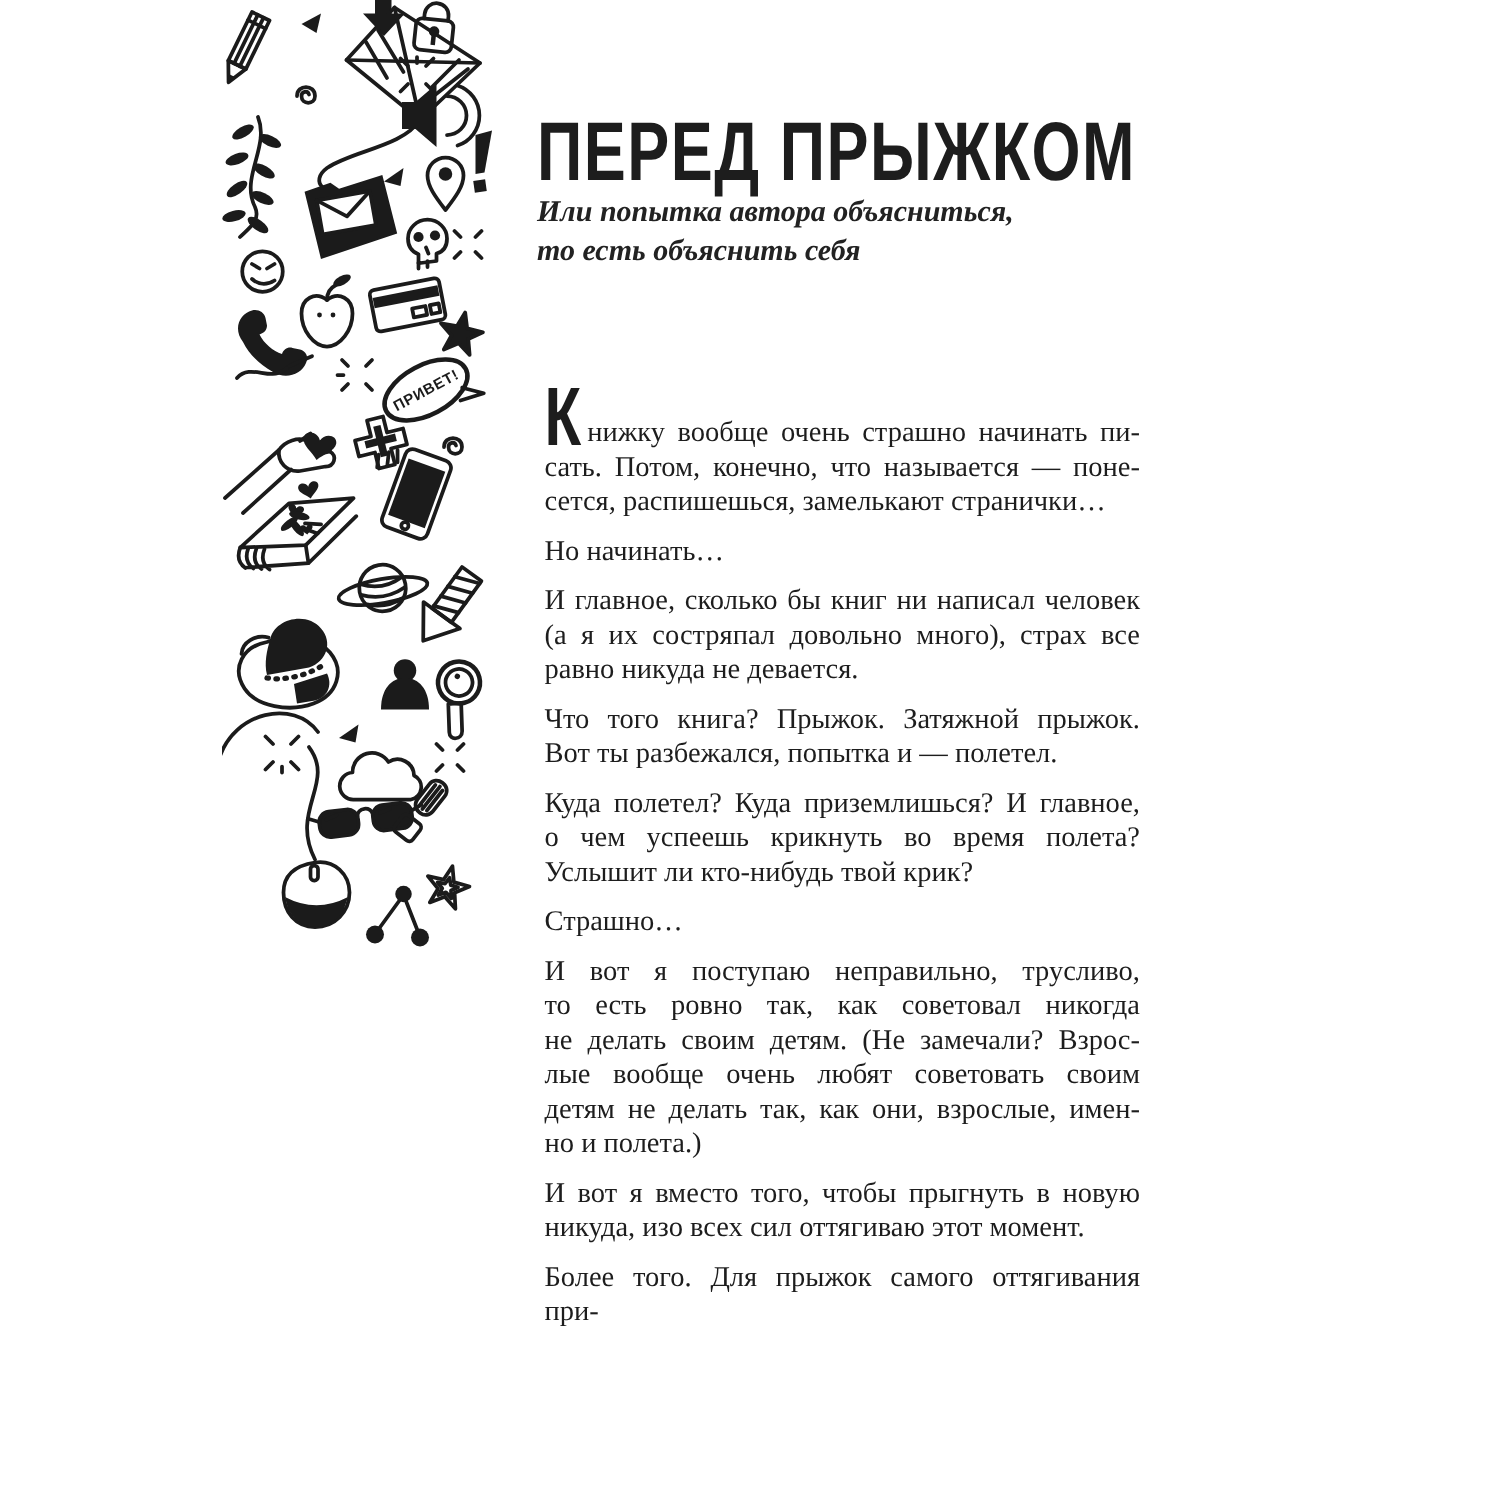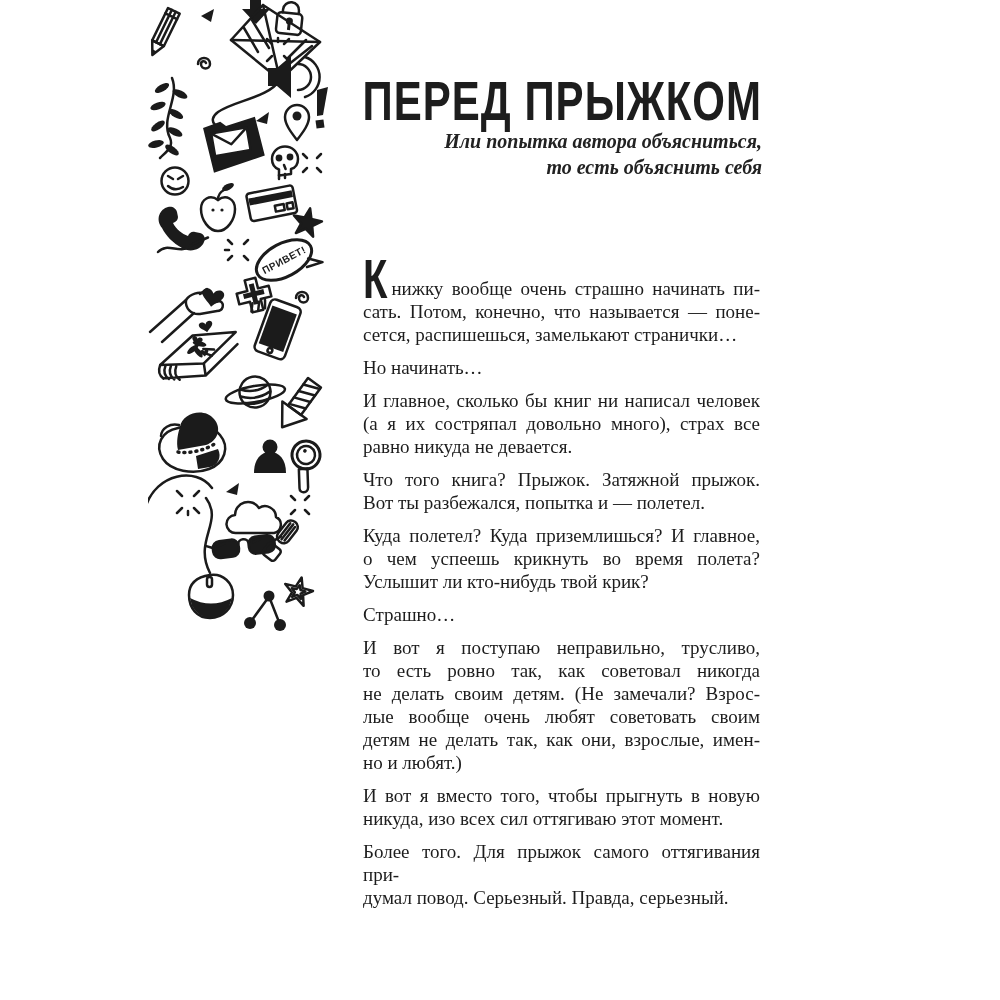--- a/index.html
+++ b/index.html
@@ -13,21 +13,21 @@
   #doodles{position:absolute;left:148px;top:0;}
   #doodles *{stroke:#1b1b1b;stroke-width:2.5;fill:none;stroke-linecap:round;stroke-linejoin:round;}
   #doodles .f{fill:#1b1b1b;stroke:none;}
   #doodles .fs{fill:#1b1b1b;stroke:#1b1b1b;}
   #doodles .fw{fill:#ffffff;}
   #doodles .sw3{stroke-width:3;}
   #doodles .dots{stroke-dasharray:1 5;stroke-width:3.5;}
   #doodles text{stroke:none;fill:#1b1b1b;font-family:"Liberation Sans",sans-serif;font-weight:bold;font-size:10px;letter-spacing:.5px;}
 
   
-  .title-block{position:absolute;left:358px;top:74px;width:404px;text-align:right;}
+  .title-block{position:absolute;left:358px;top:74px;width:404px;text-align:left;}
   h1.title{
     margin:0;font-family:"Liberation Sans",sans-serif;font-weight:700;font-size:42px;line-height:42px;
     letter-spacing:1px;color:#1d1d1d;white-space:nowrap;
     transform:scaleY(1.32);transform-origin:50% 0;
   }
   .subtitle{
     margin-top:12px;font-family:"Liberation Serif",serif;font-style:italic;font-weight:700;
     font-size:20px;line-height:26px;color:#222;
   }
 
@@ -316,25 +316,24 @@
       </div>
       <div class="para">
         <div class="pline last">Страшно…</div>
       </div>
       <div class="para">
         <div class="pline">И вот я поступаю неправильно, трусливо,</div>
         <div class="pline">то есть ровно так, как советовал никогда</div>
         <div class="pline">не делать своим детям. (Не замечали? Взрос-</div>
         <div class="pline">лые вообще очень любят советовать своим</div>
         <div class="pline">детям не делать так, как они, взрослые, имен-</div>
-        <div class="pline last">но и любят.)</div>
+        <div class="pline last">но и полета.)</div>
       </div>
       <div class="para">
         <div class="pline">И вот я вместо того, чтобы прыгнуть в новую</div>
         <div class="pline last">никуда, изо всех сил оттягиваю этот момент.</div>
       </div>
       <div class="para">
         <div class="pline">Более того. Для прыжок самого оттягивания при-</div>
-        <div class="pline last">думал повод. Серьезный. Правда, серьезный.</div>
       </div>
     </div>
 
 </div>
 
 </body></html>

